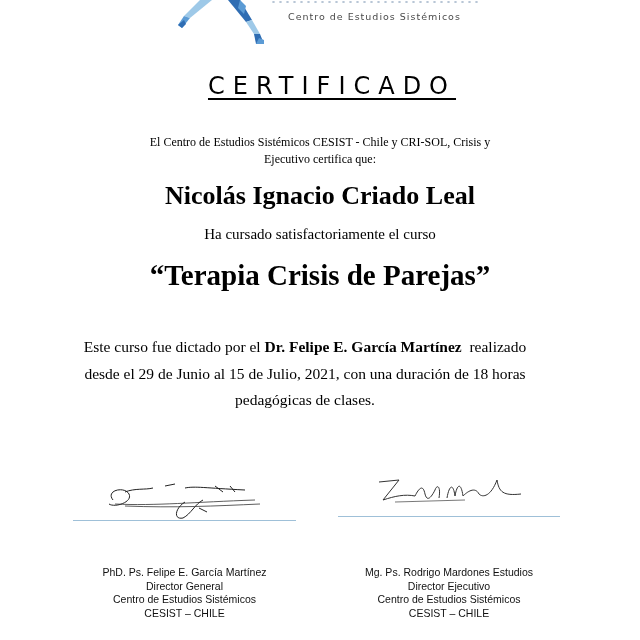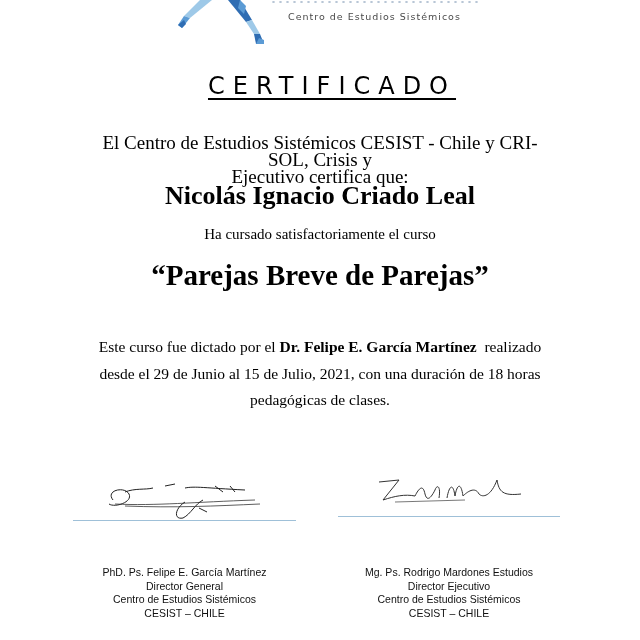--- a/index.html
+++ b/index.html
@@ -9,25 +9,25 @@
   .logo-dots { position:absolute; left:110px; top:0; width:210px; height:4px;
     background-image: radial-gradient(circle, #b8c6d6 1px, transparent 1.3px);
     background-size: 7px 4px; }
   .logo-text { position:absolute; left:128px; top:11px; font-family:"DejaVu Sans", sans-serif;
     font-size:9.5px; letter-spacing:1px; color:#4a4a4a; white-space:nowrap; }
   .title { left:0; width:640px; top:72px; text-align:center; }
   .title span { font-family:"DejaVu Sans", sans-serif; font-size:24px; letter-spacing:8px;
     text-decoration: underline; text-decoration-thickness:2px; text-underline-offset:4px;
     padding-left:8px;margin-left:16px; }
   .serif { font-family:"Liberation Serif", serif; }
-  .intro { left:100px; width:440px; top:134px; text-align:center; font-size:19px; line-height:17px; }
+  .intro { left:100px; width:440px; top:134px; text-align:center; font-size:12px; line-height:17px; }
   .name { left:0; width:640px; top:181px; text-align:center; font-size:26px; font-weight:bold; }
   .cursado { left:0; width:640px; top:226px; text-align:center; font-size:15px; }
   .course { left:0; width:640px; top:259px; text-align:center; font-size:29px; font-weight:bold; }
-  .body-text { left:80px; width:480px; top:334px; text-align:center; font-size:15.5px; line-height:26.5px; }
+  .body-text { left:65px; width:480px; top:334px; text-align:center; font-size:15.5px; line-height:26.5px; }
   .sig-line { height:1px; background:#9fc0d8; }
   .sig-block { font-family:"Liberation Sans", sans-serif; font-size:10.5px; line-height:13.5px; text-align:center; color:#111;margin-top:36px; }
   .sig-block .l { display:block; }
 </style>
 </head>
 <body>
 
 <div class="abs logo-wrap">
   <svg width="120" height="48" style="position:absolute;left:0;top:0">
     <polygon points="40,0 52,0 30,18 24,16" fill="#9ec9e8"></polygon>
@@ -49,21 +49,21 @@
 
 <div class="abs intro serif">
   <div>El Centro de Estudios Sistémicos CESIST - Chile y CRI-SOL, Crisis y</div>
   <div>Ejecutivo certifica que:</div>
 </div>
 
 <div class="abs name serif">Nicolás Ignacio Criado Leal</div>
 
 <div class="abs cursado serif">Ha cursado satisfactoriamente el curso</div>
 
-<div class="abs course serif">“Parejas Breve de Parejas”</div>
+<div class="abs course serif">“Terapia Crisis de Parejas”</div>
 
 <div class="abs body-text serif"><span>Este curso fue dictado por el </span><b>Dr. Felipe E. García Martínez</b><span style="white-space:pre-wrap">  realizado desde el 29 de Junio al 15 de Julio, 2021, con una duración de 18 horas pedagógicas de clases.</span></div>
 
 <svg class="abs" style="left:95px;top:478px" width="180" height="45">
   <path d="M18,22 C10,12 30,8 34,16 C38,24 20,30 14,26 M30,14 C40,10 50,12 58,10 M70,8 L80,6 M90,10 C100,8 110,10 150,12 M120,8 L128,14 M135,8 L140,14" stroke="#222" fill="none" stroke-width="1"></path>
   <path d="M20,26 C60,28 100,24 160,22 M30,28 C80,30 120,28 165,26" stroke="#333" fill="none" stroke-width="0.8"></path>
   <path d="M90,24 C80,30 78,42 88,40 C96,36 100,26 108,22 M104,30 L112,34" stroke="#222" fill="none" stroke-width="1"></path>
 </svg>
 <div class="abs sig-line" style="left:73px;top:520px;width:223px"></div>
 <div class="abs sig-block" style="left:73px;width:223px;top:530px">

